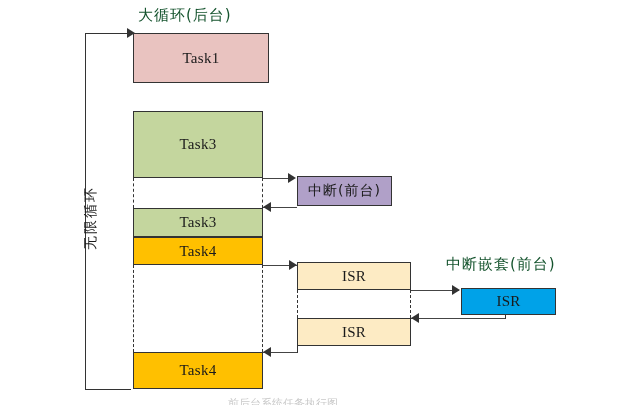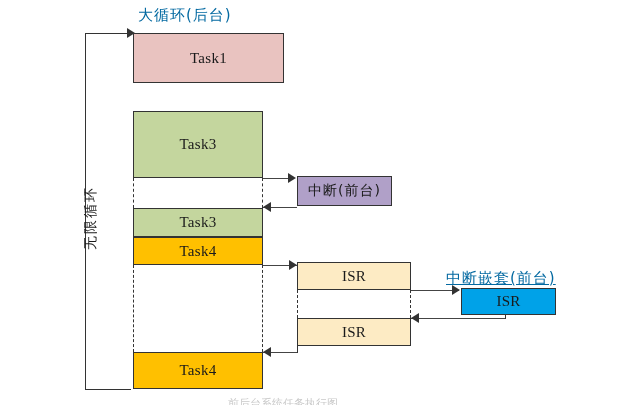--- a/index.html
+++ b/index.html
@@ -32,21 +32,21 @@
     font-size:14px;
     letter-spacing:1px;
   }
 
   
   .label{
     font-family:"DejaVu Sans","Liberation Sans",sans-serif;
     font-size:15px;
     letter-spacing:1px;
     white-space:nowrap;
-    color:#0369a1;
+    color:#14532d;
   }
   .vlabel{
     font-family:"DejaVu Sans","Liberation Sans",sans-serif;
     font-size:14px;
     letter-spacing:2px;
     white-space:nowrap;
     transform-origin:0 0;
     transform:rotate(-90deg);
     color:#1a1a1a;
   }
@@ -86,21 +86,21 @@
 
   <div class="abs hline" style="left:85px;top:33px;width:44px;"></div>
   <div class="abs arrow-r" style="left:127px;top:28px;"></div>
 
   <div class="abs vline" style="left:85px;top:33px;height:357px;"></div>
 
   <div class="abs hline" style="left:85px;top:389px;width:46px;"></div>
 
   <div class="abs vlabel" style="left:82px;top:250px;">无限循环</div>
 
-  <div class="abs box" style="left:133px;top:33px;width:151px;height:50px;background:#E9C3C0;">Task1</div>
+  <div class="abs box" style="left:133px;top:33px;width:136px;height:50px;background:#E9C3C0;">Task1</div>
 
 
   <div class="abs box" style="left:133px;top:111px;width:130px;height:67px;background:#C4D69E;">Task3</div>
 
   <div class="abs vdash" style="left:133px;top:178px;height:30px;"></div>
   <div class="abs vdash" style="left:262px;top:178px;height:30px;"></div>
 
   <div class="abs box" style="left:133px;top:208px;width:130px;height:29px;background:#C4D69E;">Task3</div>
 
   <div class="abs box" style="left:133px;top:237px;width:130px;height:28px;background:#FFC000;">Task4</div>
@@ -125,21 +125,21 @@
 
   <div class="abs vdash" style="left:297px;top:290px;height:28px;"></div>
   <div class="abs vdash" style="left:410px;top:290px;height:28px;"></div>
 
   <div class="abs box" style="left:297px;top:318px;width:114px;height:28px;background:#FDEBC4;">ISR</div>
 
   <div class="abs hthin" style="left:263px;top:352px;width:34px;"></div>
   <div class="abs arrow-l" style="left:263px;top:347px;"></div>
   <div class="abs vline" style="left:297px;top:346px;height:7px;"></div>
 
-  <div class="abs label" style="left:446px;top:269px;text-decoration:underline;">中断嵌套(前台)</div>
+  <div class="abs label" style="left:446px;top:255px;">中断嵌套(前台)</div>
 
   <div class="abs hthin" style="left:411px;top:290px;width:48px;"></div>
   <div class="abs arrow-r" style="left:452px;top:285px;"></div>
 
   <div class="abs box" style="left:461px;top:288px;width:95px;height:27px;background:#00A2E8;">ISR</div>
 
   <div class="abs hthin" style="left:411px;top:318px;width:95px;"></div>
   <div class="abs arrow-l" style="left:411px;top:313px;"></div>
   <div class="abs vline" style="left:505px;top:315px;height:4px;"></div>
 

